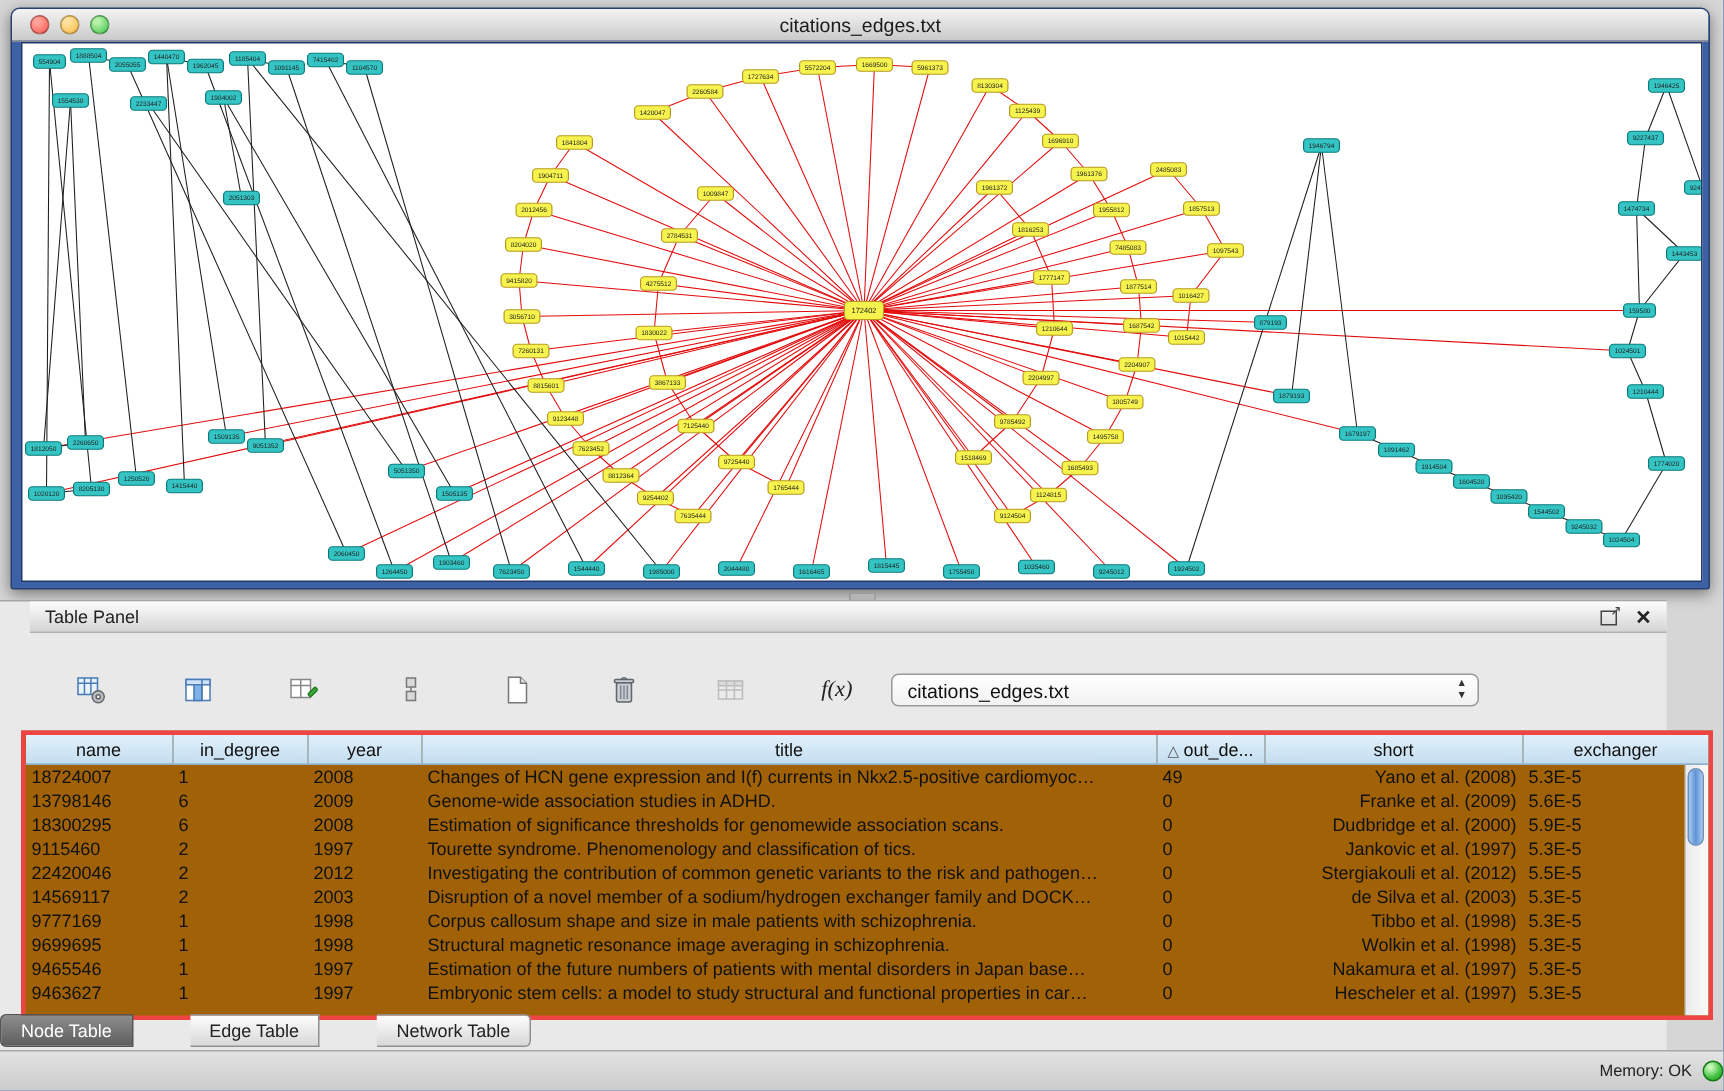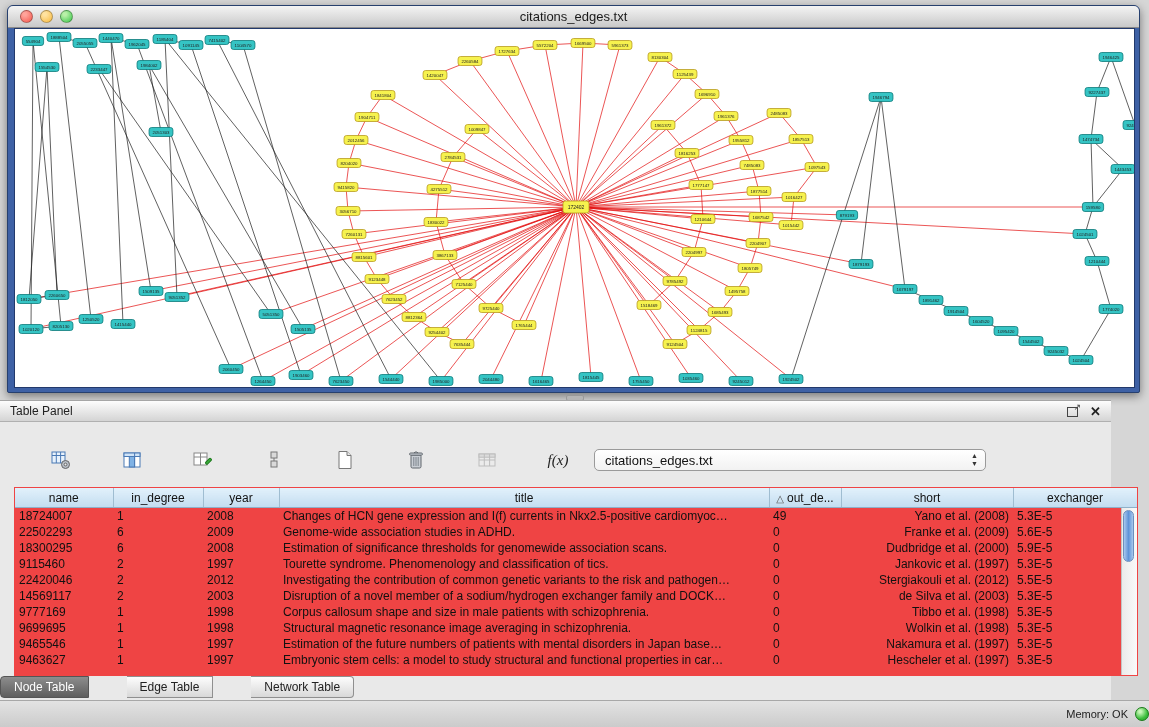--- a/index.html
+++ b/index.html
@@ -27,21 +27,21 @@
   .canvas-frame{
     position:absolute;left:6px;top:22px;width:1119px;height:358px;
     background:#ffffff;border:1px solid #22396b;box-sizing:content-box;
   }
   .canvas-frame svg{display:block;}
   
   .divider-grip{position:absolute;left:566px;top:395px;width:16px;height:4px;border-radius:2px;background:#b5b5b5;border:1px solid #9a9a9a;}
   
   .table-panel{
     position:absolute;left:0;top:400px;width:1111px;height:300px;
-    background:#e9e9e9;border-top:1px solid #a6a6a6;box-sizing:border-box;
+    background:#e9e9e9;border-top:1px solid #a6a6a6;box-sizing:border-box;padding-left:20px;
   }
   .panel-header{
     height:20px;background:linear-gradient(#fdfdfd,#d4d4d4);
     border-bottom:1px solid #b0b0b0;display:flex;align-items:center;
     padding:0 10px;font-size:12px;color:#222;
   }
   .panel-header .ph-title{flex:1;}
   .ph-icons{display:flex;align-items:center;gap:10px;}
   .float-icon{width:13px;height:11px;position:relative;cursor:default;}
   .float-icon .fbox{position:absolute;left:0;bottom:0;width:9px;height:8px;border:1px solid #444;}
@@ -54,21 +54,21 @@
   .fx-btn{font-family:"Liberation Serif",serif;font-style:italic;font-size:15px;color:#222;}
   .combo{
     margin-left:14px;width:392px;height:22px;background:linear-gradient(#ffffff,#f2f2f2);
     border:1px solid #9a9a9a;border-radius:5px;display:flex;align-items:center;
     padding-left:10px;font-size:13px;position:relative;box-sizing:border-box;
   }
   .combo-arrows{position:absolute;right:7px;top:2px;display:flex;flex-direction:column;align-items:center;line-height:8px;font-size:8px;color:#333;}
   
   .table-wrap{
     position:absolute;left:14px;top:86px;width:1122px;height:187px;
-    background:#ef4444;border:1px solid #ef4444;box-sizing:content-box;overflow:hidden;
+    background:#a16207;border:3px solid #ef4444;box-sizing:content-box;overflow:hidden;
   }
   table.data{border-collapse:collapse;table-layout:fixed;width:1122px;font-size:12px;}
   table.data th{
     height:19px;background:linear-gradient(#e2f1fb,#c3ddf0);
     border-right:1px solid #9fbdd1;border-bottom:1px solid #8fb0c8;
     font-weight:normal;font-size:12px;text-align:center;padding:0 2px;
     white-space:nowrap;overflow:hidden;
   }
   table.data th .sort-tri{font-size:10px;color:#555;margin-right:3px;}
   table.data td{
@@ -846,21 +846,21 @@
           <tr>
             <td>18724007</td>
             <td>1</td>
             <td>2008</td>
             <td>Changes of HCN gene expression and I(f) currents in Nkx2.5-positive cardiomyoc…</td>
             <td>49</td>
             <td class="center">Yano et al. (2008)</td>
             <td>5.3E-5</td>
           </tr>
           <tr>
-            <td>22502293</td>
+            <td>13798146</td>
             <td>6</td>
             <td>2009</td>
             <td>Genome-wide association studies in ADHD.</td>
             <td>0</td>
             <td class="center">Franke et al. (2009)</td>
             <td>5.6E-5</td>
           </tr>
           <tr>
             <td>18300295</td>
             <td>6</td>

